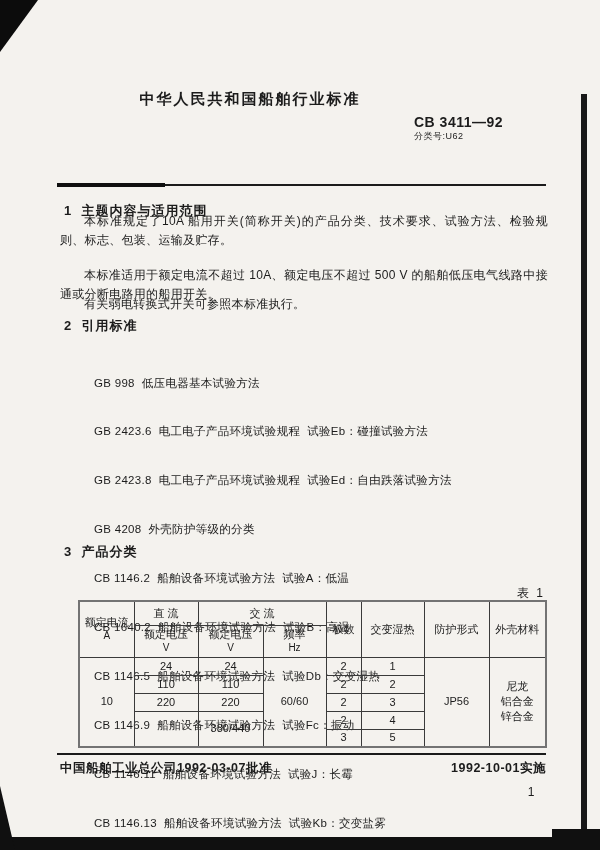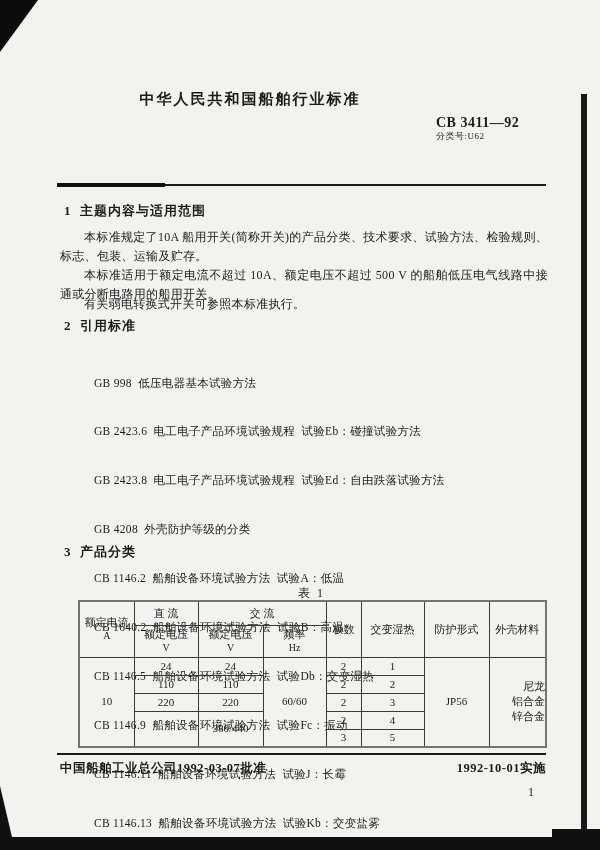--- a/index.html
+++ b/index.html
@@ -2,63 +2,63 @@
 <html><head>
 <meta charset="utf-8">
 <style>
   html,body{margin:0;padding:0;}
   body{
     width:600px;height:850px;overflow:hidden;
     background:#f4f2ee;
     font-family:"Liberation Sans","DejaVu Sans",sans-serif;
     color:#1c1c1c;
   }
-  .page{position:relative;width:519px;height:850px;background:#f4f2ee;font-family:Liberation Serif, serif;}
+  .page{position:relative;width:519px;height:850px;background:#f4f2ee;}
   .abs{position:absolute;}
 
   
   .org-line{left:60px;top:90px;width:380px;text-align:center;
     font-size:15px;font-weight:bold;letter-spacing:2px;}
-  .std-block{left:436px;top:116px;line-height:13px;}
+  .std-block{left:414px;top:116px;line-height:13px;}
   .std-no{font-size:14px;font-weight:bold;letter-spacing:.5px;white-space:pre;}
   .class-no{font-size:9px;letter-spacing:.5px;margin-top:1px;}
   .doc-title{left:60px;top:139px;width:390px;text-align:center;
     font-size:21px;font-weight:bold;white-space:nowrap;}
   .doc-title .tnum{letter-spacing:3px;margin-right:20px;}
   .doc-title .tcn{letter-spacing:19px;}
   .rule-main{left:57px;top:184px;width:489px;height:2px;background:#1b1b1b;}
   .rule-main-thick{left:57px;top:183px;width:108px;height:4px;background:#0f0f0f;}
 
   
   .sec-heading{font-size:13px;font-weight:bold;white-space:pre;letter-spacing:1px;}
   .h-1{left:64px;top:202px;}
   .h-2{left:64px;top:317px;text-align:right;}
   .h-3{left:64px;top:543px;text-align:right;}
   .para{left:60px;top:0;width:488px;font-size:12px;line-height:19px;
     text-indent:24px;text-align:justify;letter-spacing:.3px;}
-  .p-1{top:228px;}
+  .p-1{top:212px;}
   .p-2{top:266px;}
   .p-3{top:295px;}
   .refs{left:94px;top:342px;font-size:11.5px;line-height:16.3px;
     white-space:pre;letter-spacing:.3px;}
   .item-31{left:60px;top:568px;font-size:12px;white-space:pre;letter-spacing:.3px;}
-  .tbl-caption{left:78px;top:585px;width:467px;text-align:center;font-size:12px;letter-spacing:2px;}
+  .tbl-caption{left:78px;top:585px;width:467px;text-align:right;font-size:12px;letter-spacing:2px;}
 
   
   .t1{left:78px;top:600px;}
   table{border-collapse:collapse;table-layout:fixed;width:467px;
     border:2px solid #737373;}
   th,td{border:1px solid #3a3a3a;font-size:11px;font-weight:normal;
     text-align:center;vertical-align:middle;padding:0;line-height:13px;
     overflow:hidden;}
   tr.hdr-grp{height:24px;}
   tr.hdr-sub{height:32px;margin-left:23px;}
   tr.drow{height:18px;}
   .unit{display:block;font-size:10px;}
-  .mat-line{display:block;line-height:15px;text-align:right;}
+  .mat-line{display:block;line-height:15px;}
 
   
   .rule-foot{left:57px;top:753px;width:489px;height:2px;background:#1a1a1a;}
   .footer-row{left:60px;top:760px;width:486px;display:flex;
     justify-content:space-between;font-size:12.5px;font-weight:bold;
     letter-spacing:.5px;}
   .page-no{left:518px;top:785px;width:26px;text-align:center;font-size:12px;}
 
   
   .tl-triangle{left:0;top:0;width:38px;height:52px;background:#0c0c0c;

